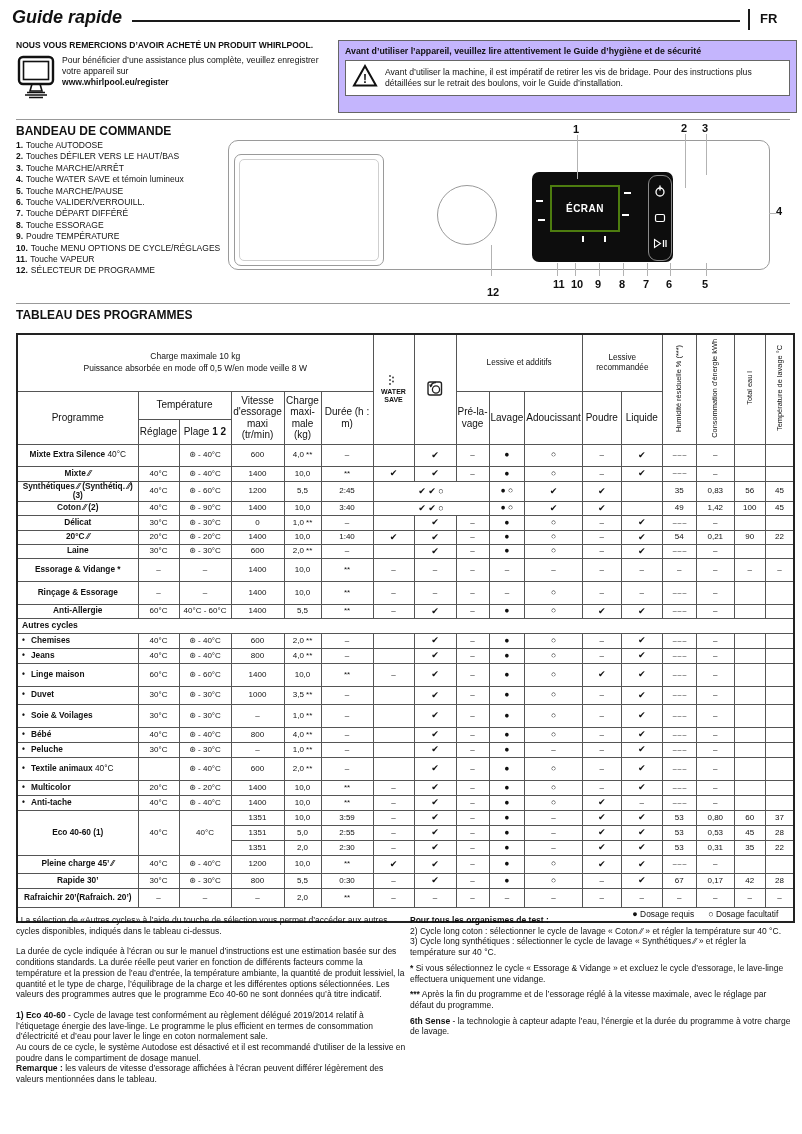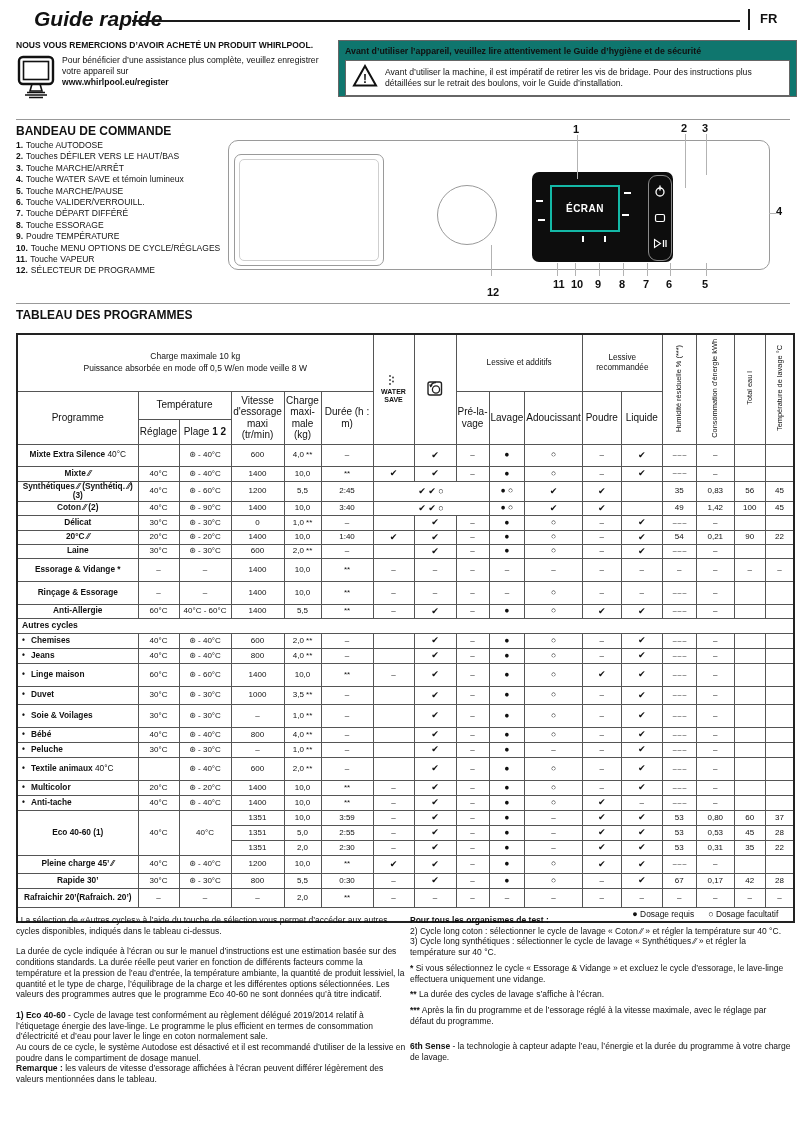--- a/index.html
+++ b/index.html
@@ -1,52 +1,52 @@
 <!DOCTYPE html>
 <html><head>
 <meta charset="utf-8">
 <style>
   html,body{margin:0;padding:0;background:#d8d8d8;}
   .page{position:relative;width:802px;height:1134px;background:#ffffff;margin:0 auto;
         font-family:"Liberation Sans",sans-serif;color:#111;overflow:hidden;}
   .abs{position:absolute;}
   .b{font-weight:bold;}
   
-  .gtitle{left:34px;top:7px;font-size:21px;font-weight:bold;font-style:italic;}
+  .gtitle{left:12px;top:7px;font-size:18px;font-weight:bold;font-style:italic;}
   .hline{left:132px;top:20px;width:608px;height:2px;background:#1a1a1a;}
   .frsep{left:748px;top:9px;width:2px;height:21px;background:#1a1a1a;}
   .fr{left:760px;top:11px;font-size:13px;font-weight:bold;}
   
   .thanks{left:16px;top:40px;width:330px;font-size:8.5px;font-weight:bold;}
   .monitor{left:17px;top:54px;}
   .introtxt{left:62px;top:55px;width:268px;font-size:8.6px;line-height:1.28;}
   .introtxt .url{font-weight:bold;}
   
-  .warnbox{left:338px;top:40px;width:445px;background:#0f766e;border:1px solid #666;
-           padding:5px 6px 0 6px;}
+  .warnbox{left:338px;top:40px;width:445px;background:#c4b5fd;border:1px solid #666;
+           padding:5px 6px 16px 6px;}
   .warntitle{font-size:8.8px;font-weight:bold;margin-bottom:4px;}
   .warninner{background:#fff;border:1px solid #666;padding:3px 6px;display:flex;align-items:center;gap:7px;}
   .warninner .txt{font-size:8.6px;line-height:1.25;}
   
   .secline1{left:16px;top:119px;width:774px;height:1px;background:#999;}
   .secline2{left:16px;top:303px;width:774px;height:1px;background:#999;}
   .sectitle{font-size:12px;font-weight:bold;}
   .bandtitle{left:16px;top:124px;}
   .tabtitle{left:16px;top:308px;}
   
   .blist{left:16px;top:140px;width:205px;font-size:8.5px;line-height:11.4px;}
   .blist .num{font-weight:bold;margin-right:3px;}
   
   .diagram{left:220px;top:118px;width:582px;height:182px;}
   .pouter{position:absolute;left:8px;top:22px;width:540px;height:128px;border:1px solid #9a9a9a;border-radius:10px;}
   .drawer{position:absolute;left:14px;top:36px;width:148px;height:110px;border:1px solid #9a9a9a;border-radius:7px;}
   .drawer:after{content:"";position:absolute;left:4px;top:4px;right:4px;bottom:4px;border:1px solid #cfcfcf;border-radius:5px;}
   .knob{position:absolute;left:217px;top:67px;width:58px;height:58px;border:1px solid #9a9a9a;border-radius:50%;}
   .blackpanel{position:absolute;left:312px;top:54px;width:141px;height:90px;background:#0d0d0d;border-radius:7px;}
-  .display{position:absolute;left:330px;top:67px;width:66px;height:43px;border:2px solid #14b8a6;
+  .display{position:absolute;left:330px;top:67px;width:66px;height:43px;border:2px solid #4d7c0f;
            display:flex;align-items:center;justify-content:center;}
   .display span{color:#fff;font-size:10px;font-weight:bold;letter-spacing:.5px;}
   .wdash{position:absolute;width:7px;height:2px;background:#fff;}
   .wtick{position:absolute;width:2px;height:6px;background:#fff;}
   .iconcol{position:absolute;left:428px;top:57px;width:22px;height:78px;border:1px solid #8a8a8a;border-radius:9px;
            display:flex;flex-direction:column;align-items:center;justify-content:space-around;padding:3px 0;}
   .callout{position:absolute;font-size:11px;font-weight:bold;}
   .cl{position:absolute;width:1px;background:#b3b3b3;}
   .clh{position:absolute;height:1px;background:#b3b3b3;}
   
@@ -772,18 +772,17 @@
       <p style="margin-top: 10px;"><span>La durée de cycle indiquée à l’écran ou sur le manuel d’instructions est une estimation basée sur des conditions standards. La durée réelle peut varier en fonction de différents facteurs comme la température et la pression de l’eau d’entrée, la température ambiante, la quantité de produit lessiviel, la quantité et le type de charge, l’équilibrage de la charge et les différentes options sélectionnées. Les valeurs des programmes autres que le programme Eco 40-60 ne sont données qu’à titre indicatif.</span></p>
       <p style="margin-top: 10px;"><span class="b">1) Eco 40-60</span><span> - Cycle de lavage test conformément au règlement délégué 2019/2014 relatif à l’étiquetage énergie des lave-linge. Le programme le plus efficient en termes de consommation d’électricité et d’eau pour laver le linge en coton normalement sale.</span></p>
       <p style="margin-top: 0px;"><span>Au cours de ce cycle, le système Autodose est désactivé et il est recommandé d’utiliser de la lessive en poudre dans le compartiment de dosage manuel.</span></p>
       <p style="margin-top: 0px;"><span class="b">Remarque :</span><span> les valeurs de vitesse d’essorage affichées à l’écran peuvent différer légèrement des valeurs mentionnées dans le tableau.</span></p>
     </div>
   <div class="abs fnotes fnr" id="fn-right">
       <p style="margin-top: 0px;"><span class="b">Pour tous les organismes de test :</span></p>
       <p style="margin-top: 0px;"><span>2) Cycle long coton : sélectionner le cycle de lavage « Coton ⁄⁄ » et régler la température sur 40 °C.</span></p>
       <p style="margin-top: 0px;"><span>3) Cycle long synthétiques : sélectionner le cycle de lavage « Synthétiques ⁄⁄ » et régler la température sur 40 °C.</span></p>
       <p style="margin-top: 5px;"><span class="b">*</span><span> Si vous sélectionnez le cycle « Essorage &amp; Vidange » et excluez le cycle d’essorage, le lave-linge effectuera uniquement une vidange.</span></p>
-      <p style="margin-top: 5px;"><span class="b">**</span><span> La durée des cycles de lavage s’affiche à l’écran.</span></p>
       <p style="margin-top: 5px;"><span class="b">***</span><span> Après la fin du programme et de l’essorage réglé à la vitesse maximale, avec le réglage par défaut du programme.</span></p>
-      <p style="margin-top: 15px;"><span class="b">6th Sense</span><span> - la technologie à capteur adapte l’eau, l’énergie et la durée du programme à votre charge de lavage.</span></p>
+      <p style="margin-top: 5px;"><span class="b">6th Sense</span><span> - la technologie à capteur adapte l’eau, l’énergie et la durée du programme à votre charge de lavage.</span></p>
     </div>
 
 </div>
 
 </body></html>

